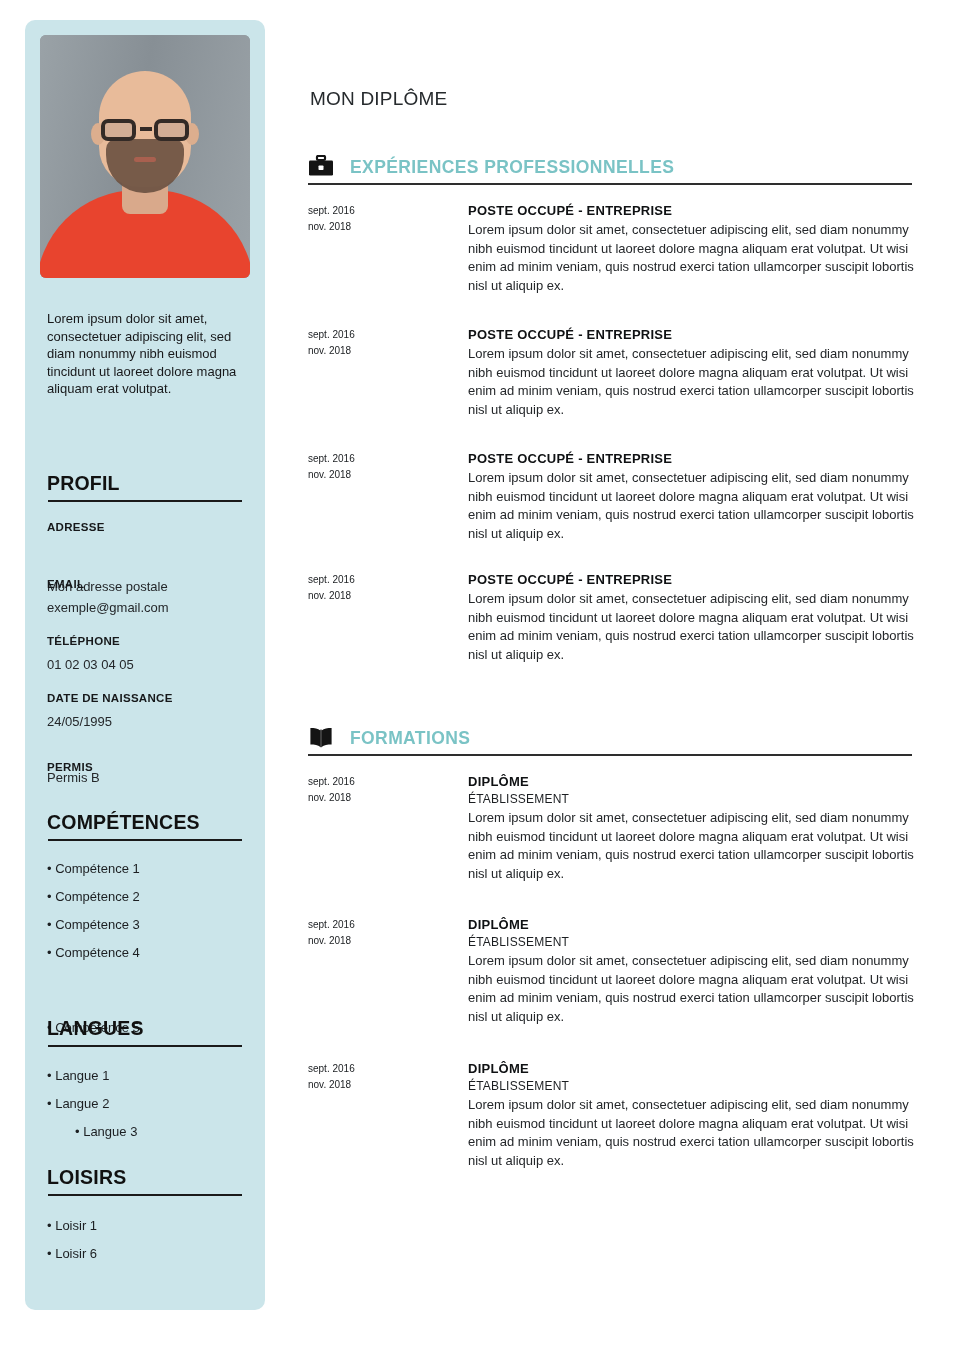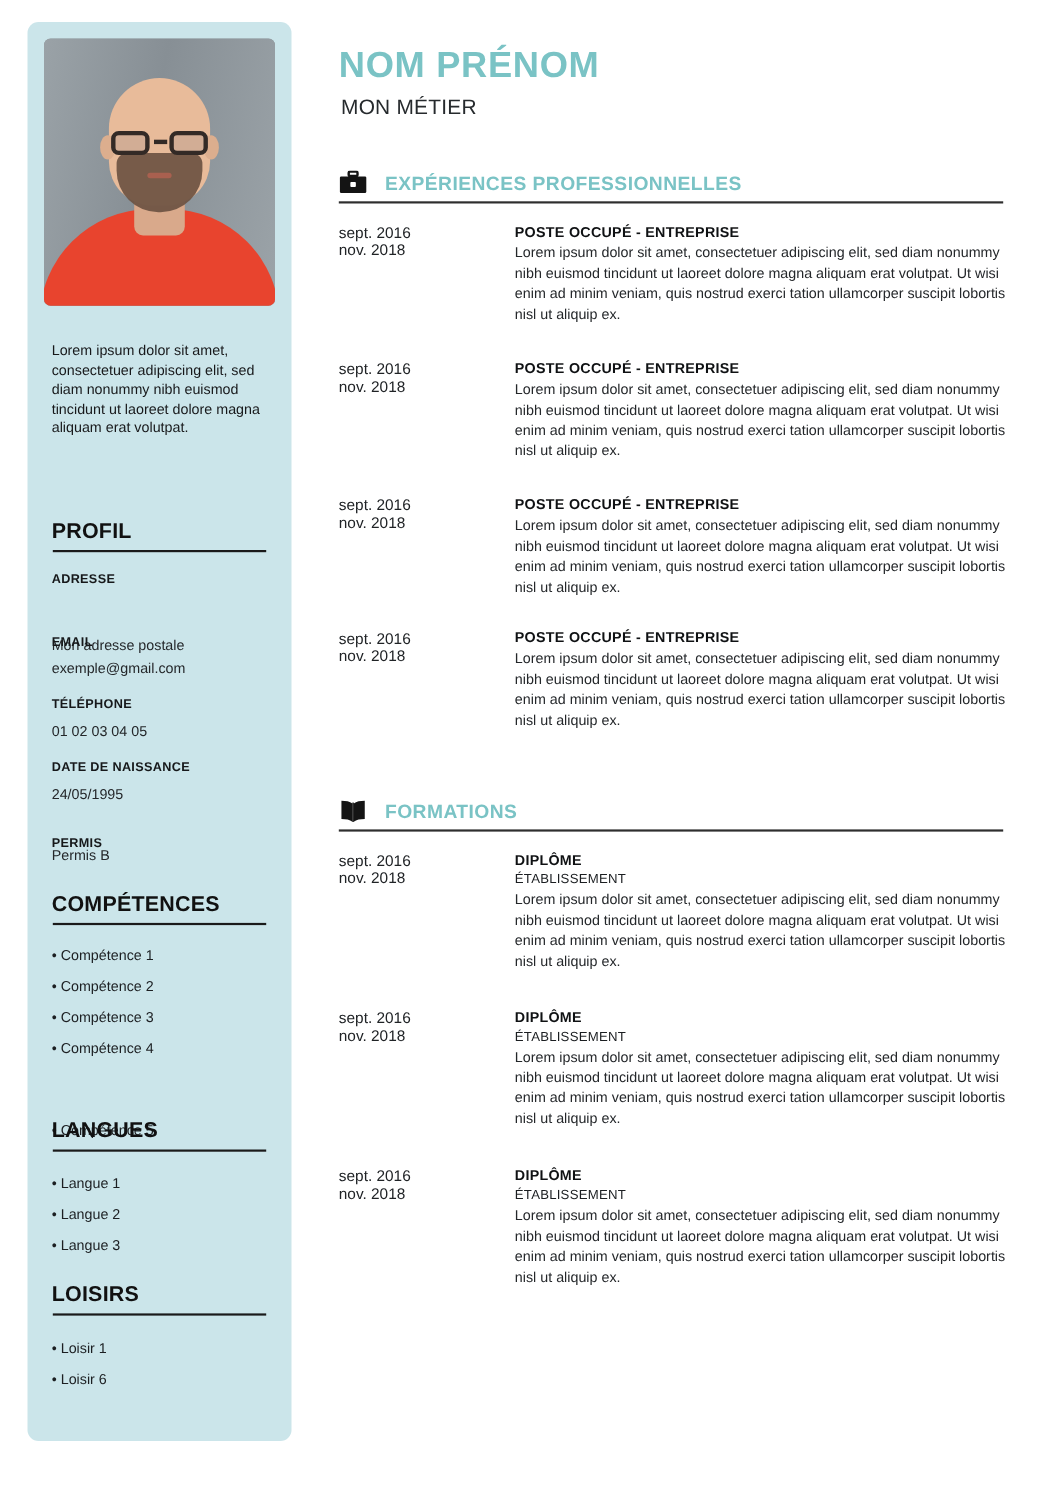--- a/index.html
+++ b/index.html
@@ -206,21 +206,21 @@
     left: 0; top: 28px;
     width: 604px;
     height: 1.6px;
     background: #2e2e2e;
   }
 
   .entry { position: absolute; left: 8px; width: 612px; }
   .entry-date {
     position: absolute; left: 0; top: 0;
     width: 140px;
-    font-size: 14px;
+    font-size: 10px;
     line-height: 16px;
     color: #202326;
   }
   .entry-body { position: absolute; left: 160px; width: 452px; }
   .entry-title {
     font-size: 13px;
     font-weight: bold;
     letter-spacing: .25px;
     color: #0f1113;
     margin-bottom: 3px;
@@ -285,33 +285,32 @@
   <div class="bullet-item" style="top:869px;">• Compétence 2</div>
   <div class="bullet-item" style="top:897px;">• Compétence 3</div>
   <div class="bullet-item" style="top:925px;">• Compétence 4</div>
   <div class="bullet-item" style="top:1000px;text-align:center;">• Compétence 5</div>
 
   <div class="side-h" style="top:997px;">LANGUES</div>
   <div class="side-rule" style="top:1025px;"></div>
 
   <div class="bullet-item" style="top:1048px;">• Langue 1</div>
   <div class="bullet-item" style="top:1076px;">• Langue 2</div>
-  <div class="bullet-item" style="top:1104px;">• Langue 3</div>
+  <div class="bullet-item" style="top:1104px;margin-left:28px;">• Langue 3</div>
 
   <div class="side-h" style="top:1146px;">LOISIRS</div>
   <div class="side-rule" style="top:1174px;"></div>
 
   <div class="bullet-item" style="top:1198px;">• Loisir 1</div>
   <div class="bullet-item" style="top:1226px;">• Loisir 6</div>
 </aside>
 
 <main id="main">
 
-  <div id="name">NOM PRÉNOM</div>
-  <div id="job">MON MÉTIER</div>
+  <div id="job">MON DIPLÔME</div>
 
   <div class="sec-head" style="top:155px;">
     <span class="sec-icon">
       <svg viewBox="0 0 26 24" width="26" height="24" aria-hidden="true">
         <rect x="9" y="1" width="8" height="4" rx="1" fill="none" stroke="#141414" stroke-width="2.2"></rect>
         <rect x="1" y="5.5" width="24" height="15" rx="1.2" fill="#141414"></rect>
         <rect x="10.5" y="10.5" width="5" height="4.5" rx=".8" fill="#ffffff"></rect>
       </svg>
     </span>
     <span class="sec-title">EXPÉRIENCES PROFESSIONNELLES</span>

